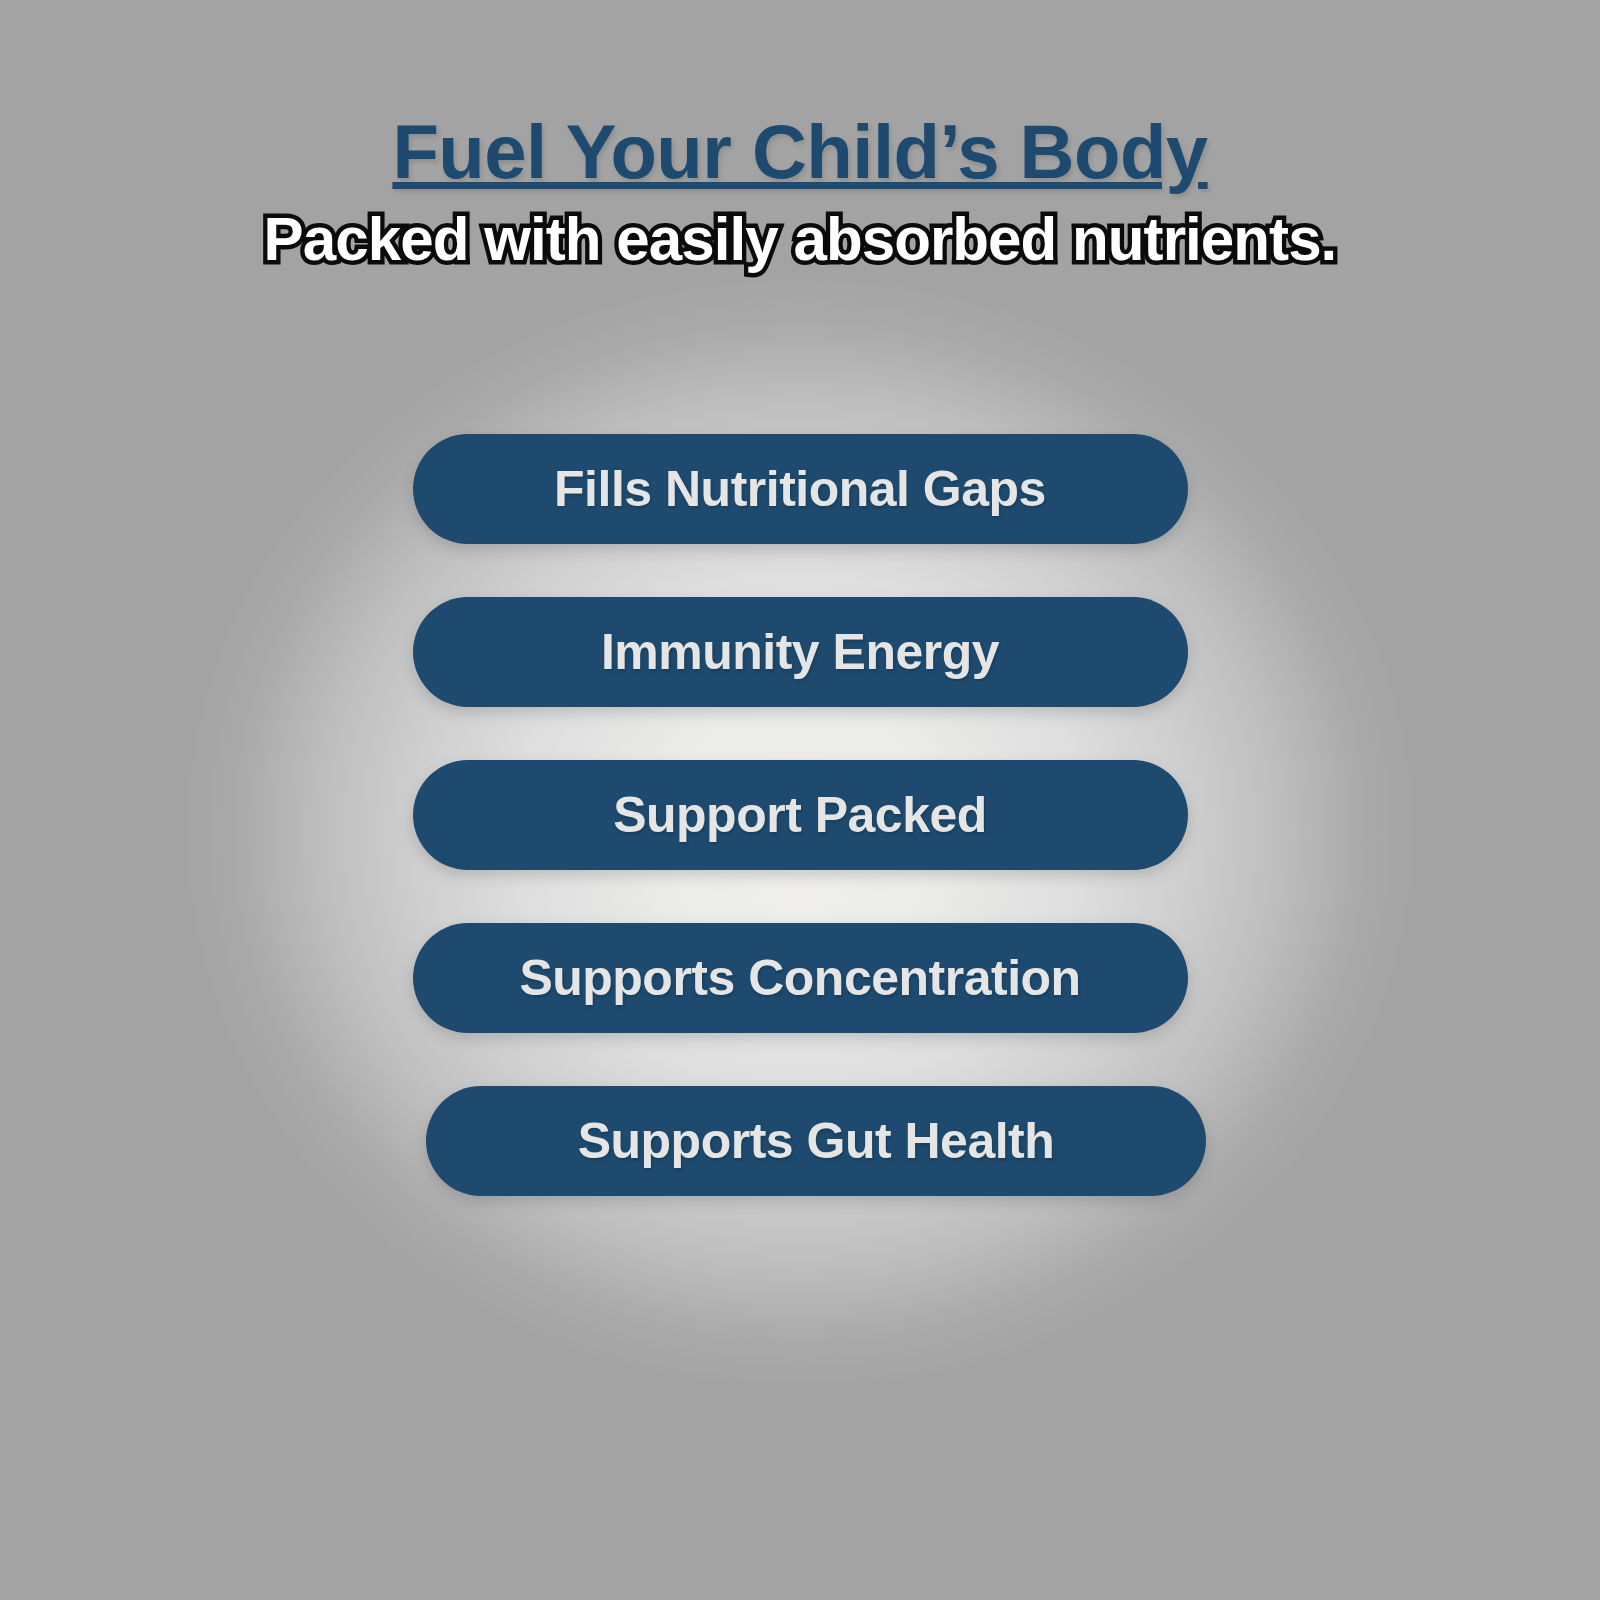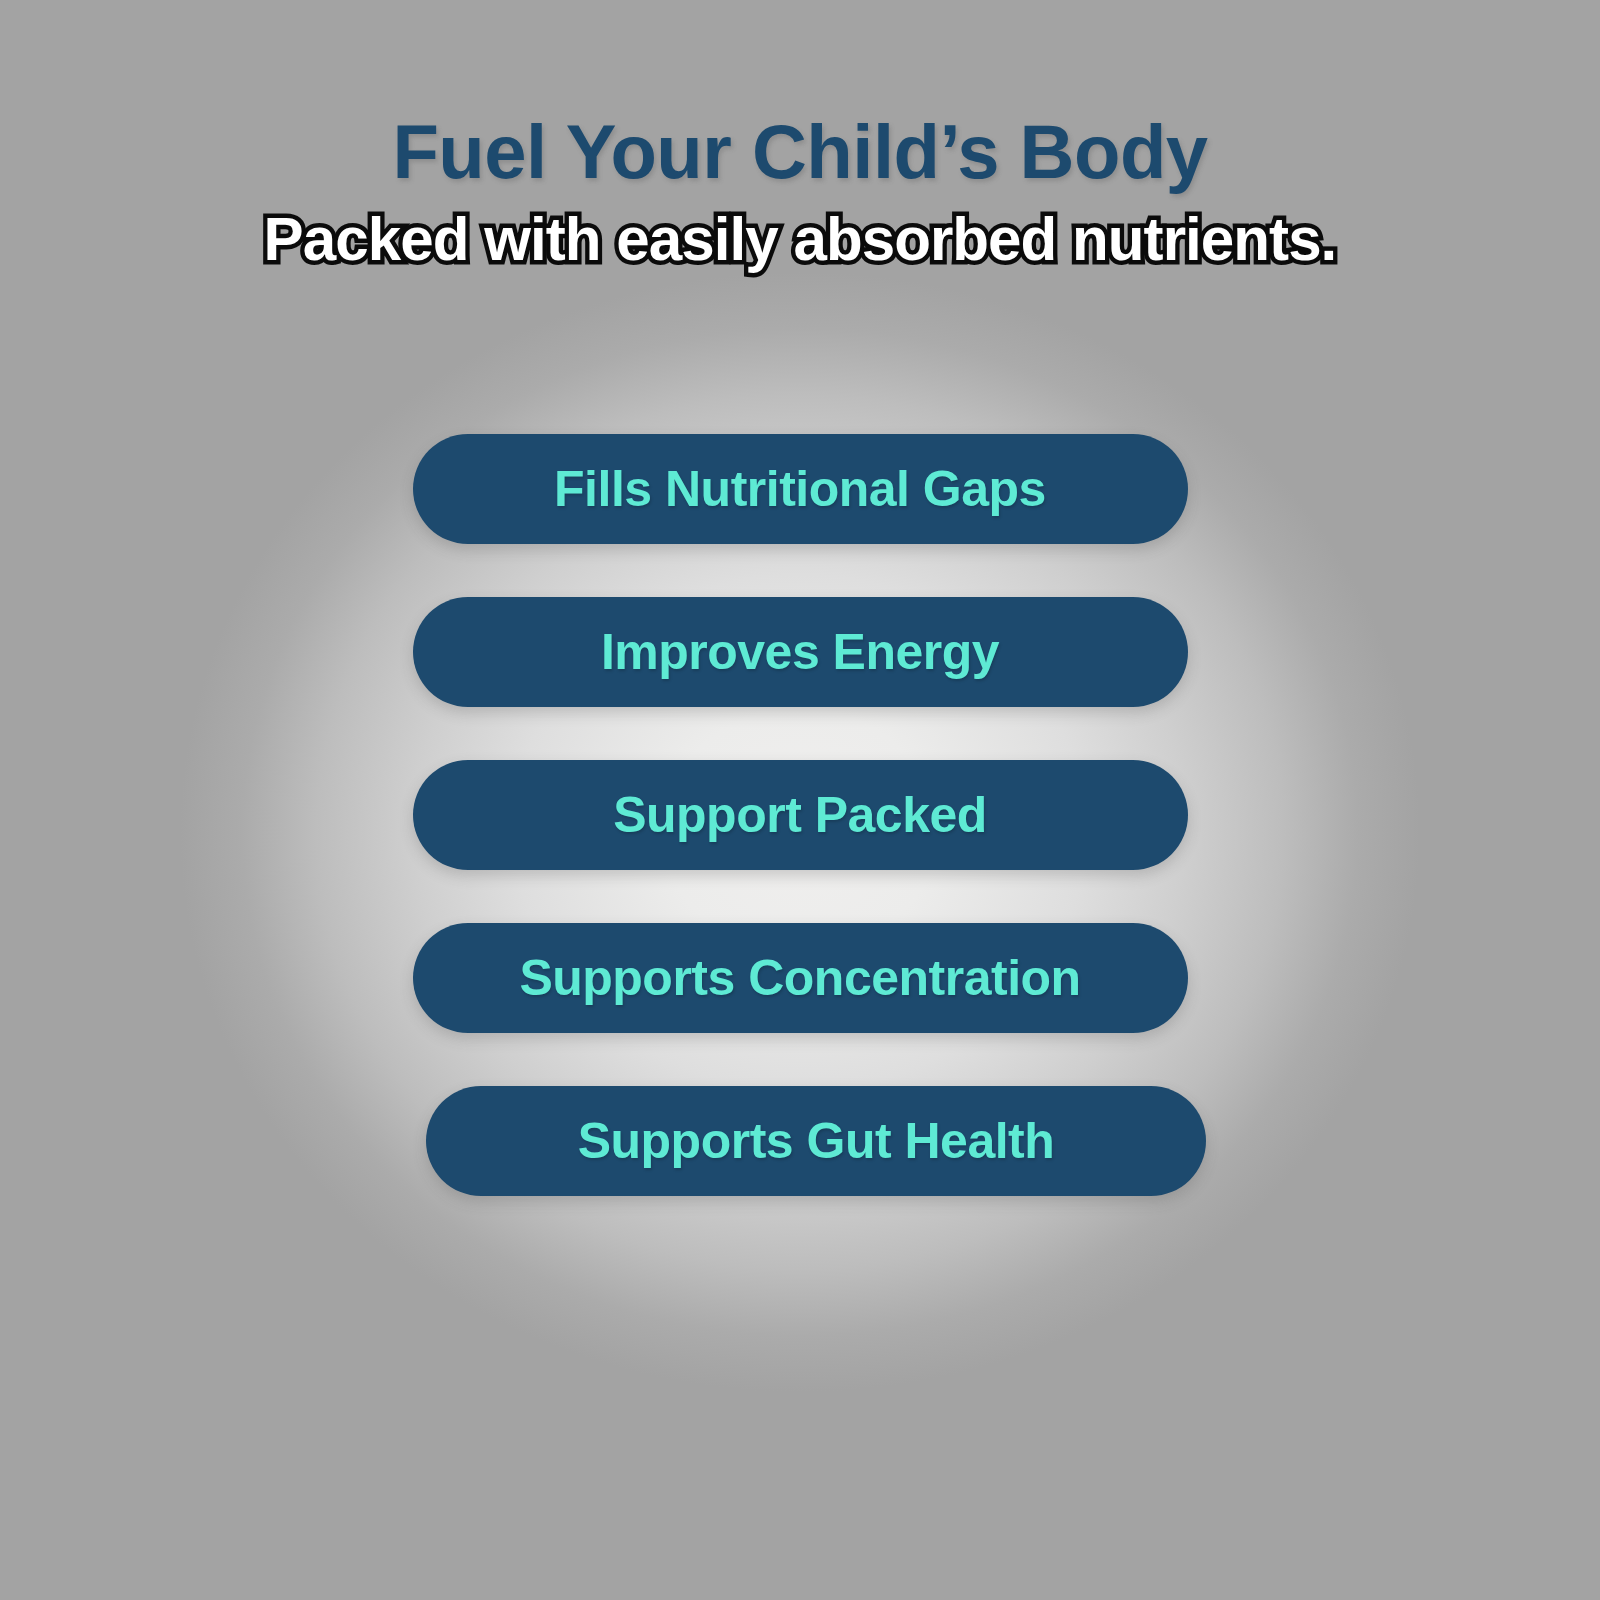--- a/index.html
+++ b/index.html
@@ -44,20 +44,21 @@
   #title {
     margin-top: 112px;
     font-family: "Liberation Sans", sans-serif;
     font-size: 76px;
     font-weight: 700;
     letter-spacing: -0.5px;
     color: #1d4a6e;
     line-height: 1.05;
     white-space: nowrap;
     text-shadow: 2px 3px 4px rgba(90,90,90,0.28);
+    text-decoration: underline;
   }
 
   #subtitle {
     margin-top: 14px;
     font-family: "Liberation Sans", sans-serif;
     font-size: 62px;
     font-weight: 700;
     letter-spacing: -1px;
     line-height: 1.05;
     color: #ffffff;
@@ -96,21 +97,21 @@
   .pill.shifted {
     width: 780px;
     transform: translateX(16px);
   }
 
   .pill-label {
     font-family: "Liberation Sans", sans-serif;
     font-size: 50px;
     font-weight: 700;
     letter-spacing: -0.5px;
-    color: #5eead4;
+    color: #e5e5e5;
     white-space: nowrap;
     text-shadow: 1px 2px 3px rgba(0,0,0,0.18);
   }
 </style>
 </head>
 <body>
 
 <div id="poster">
 
   <div id="header">
@@ -119,21 +120,21 @@
   </div>
 
   <div id="pill-stack">
 
     <div class="pill">
       <span class="pill-label">Fills Nutritional Gaps</span>
     </div>
 
 
     <div class="pill">
-      <span class="pill-label">Improves Energy</span>
+      <span class="pill-label">Immunity Energy</span>
     </div>
 
     <div class="pill">
       <span class="pill-label">Support Packed</span>
     </div>
 
     <div class="pill">
       <span class="pill-label">Supports Concentration</span>
     </div>
 

